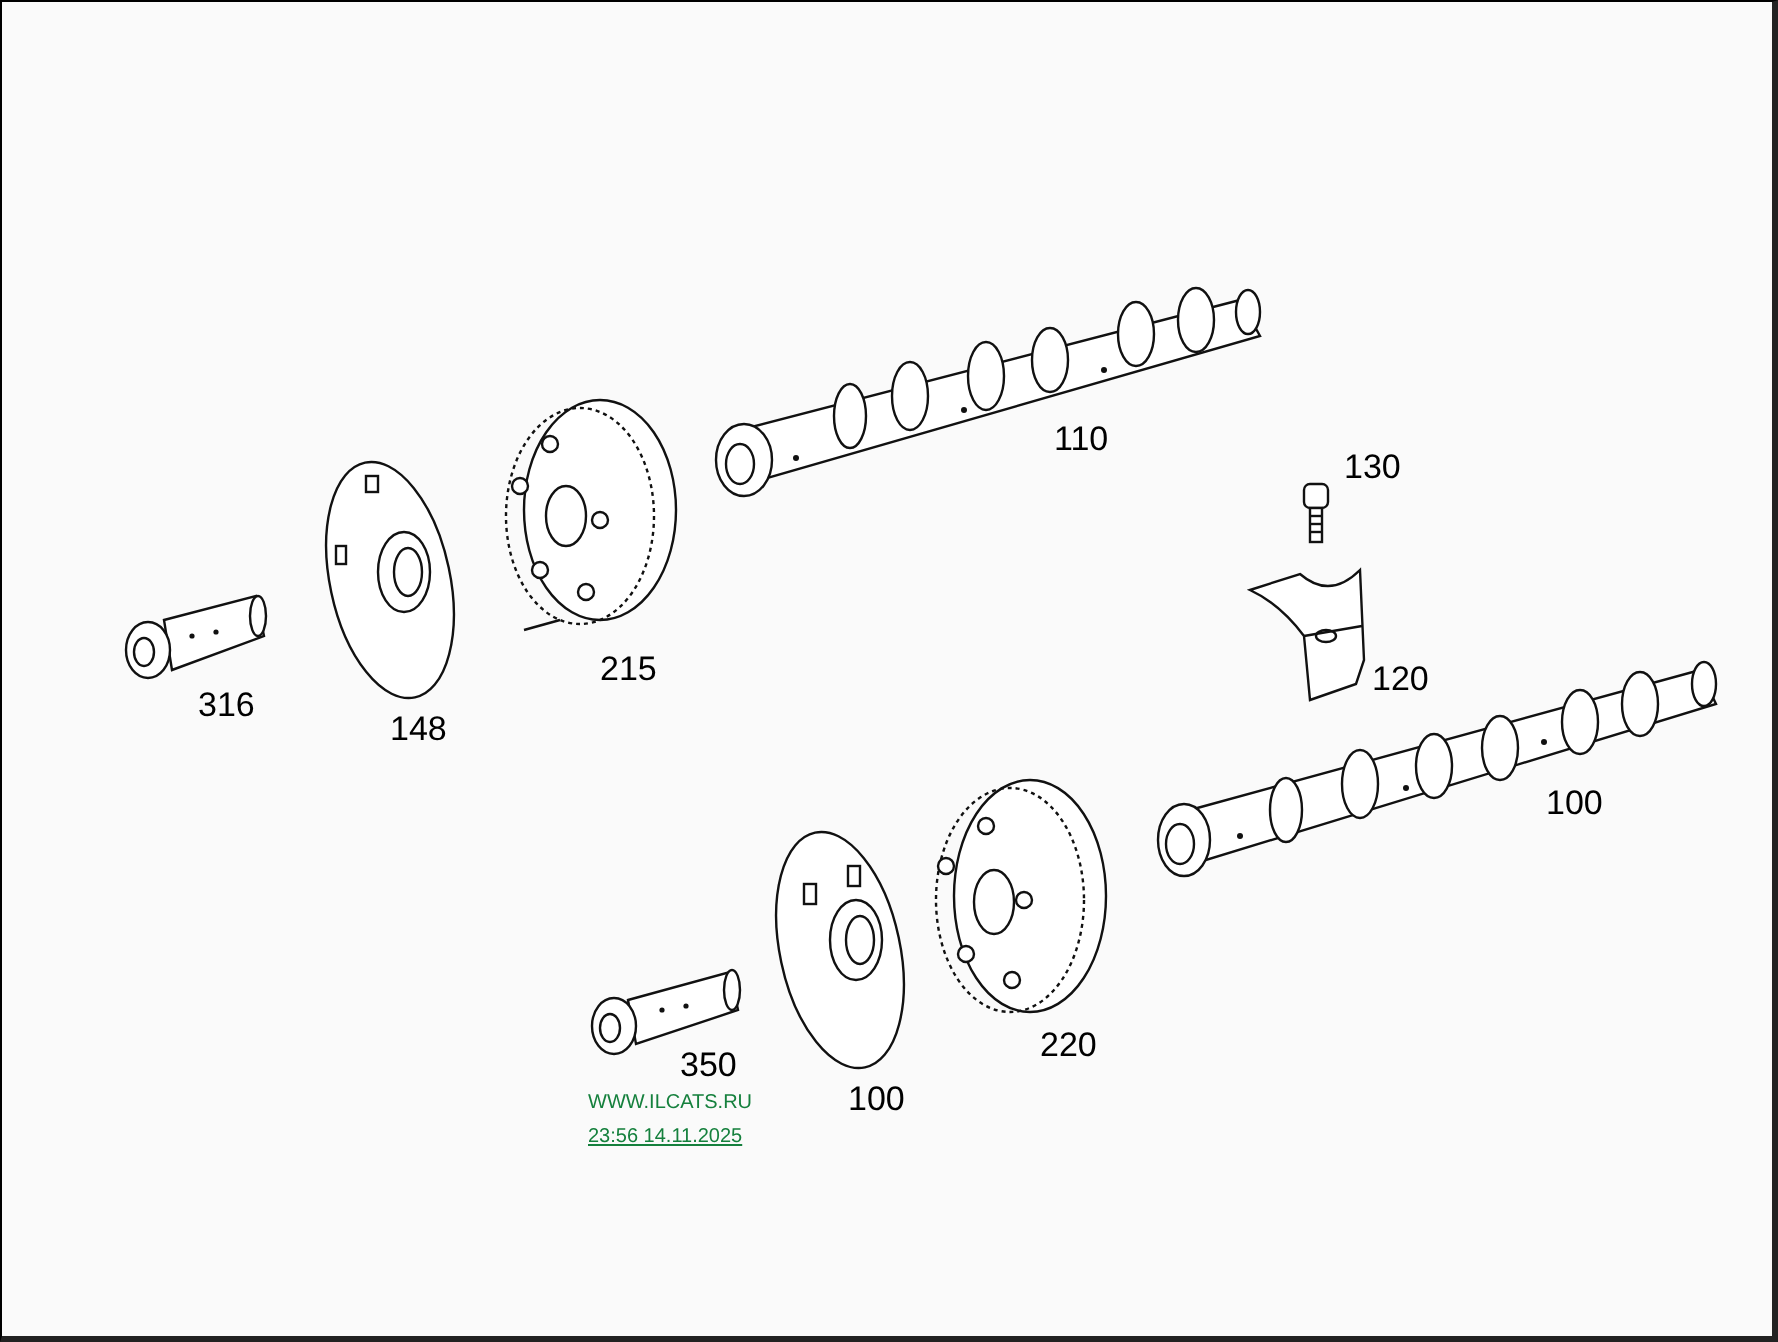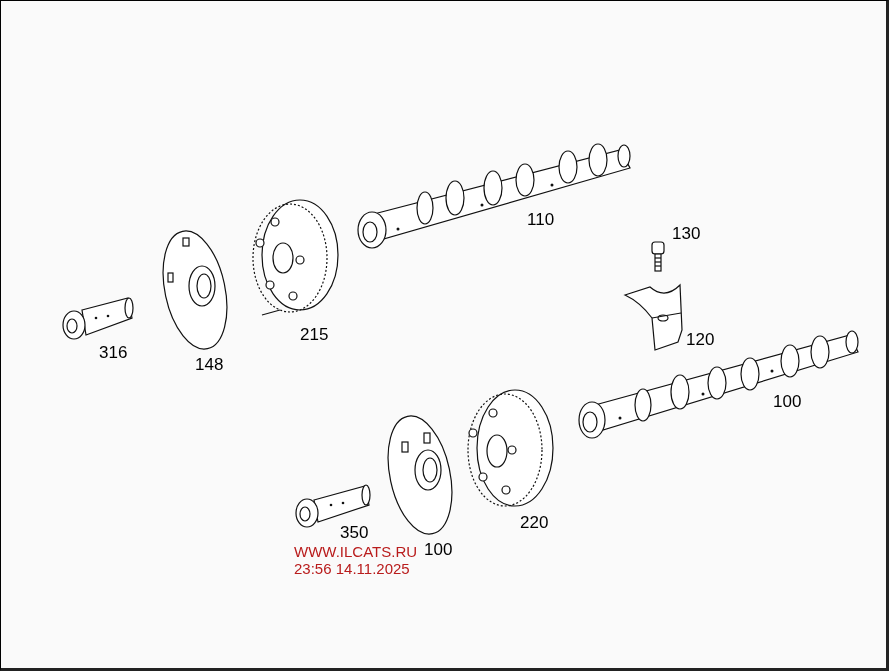--- a/index.html
+++ b/index.html
@@ -1,20 +1,20 @@
 <!DOCTYPE html>
 <html><head>
 <meta charset="utf-8">
 <style>
   html, body { margin:0; padding:0; background:#fafafa; }
   body { width:889px; height:671px; position:relative; overflow:hidden; font-family:"Liberation Sans", sans-serif; }
   .frame { position:absolute; left:0; top:0; width:885px; height:667px; border:1px solid #000; border-right:3px solid #222; border-bottom:3px solid #222; background:#fafafa; }
   svg.art { position:absolute; left:0; top:0; }
   .label { position:absolute; font-size:17px; color:#000; font-family:Liberation Sans, sans-serif; }
-  .wm { position:absolute; color:#b91c1c; font-size:15px; line-height:17px; font-family:"Liberation Sans", sans-serif; }
+  .wm { position:absolute; color:#15803d; font-size:10px; line-height:17px; font-family:"Liberation Sans", sans-serif; }
   .stroke { fill:none; stroke:#111; stroke-width:1.2; }
   .fillw { fill:#fff; stroke:#111; stroke-width:1.2; }
 </style>
 </head>
 <body>
 
 <div class="frame"></div>
 
 <svg class="art" width="889" height="671" viewBox="0 0 889 671">
 
@@ -127,13 +127,13 @@
 <div class="label" style="left:686px;top:330px;">120</div>
 <div class="label" style="left:773px;top:392px;text-align:center;">100</div>
 <div class="label" style="left:99px;top:343px;">316</div>
 <div class="label" style="left:195px;top:355px;">148</div>
 <div class="label" style="left:300px;top:325px;">215</div>
 <div class="label" style="left:520px;top:513px;">220</div>
 <div class="label" style="left:340px;top:523px;">350</div>
 <div class="label" style="left:424px;top:540px;">100</div>
 
 <div class="wm" style="left:294px;top:543px;">WWW.ILCATS.RU</div>
-<div class="wm" style="left:294px;top:560px;">23:56 14.11.2025</div>
+<div class="wm" style="left:294px;top:560px;text-decoration:underline;">23:56 14.11.2025</div>
 
 </body></html>

